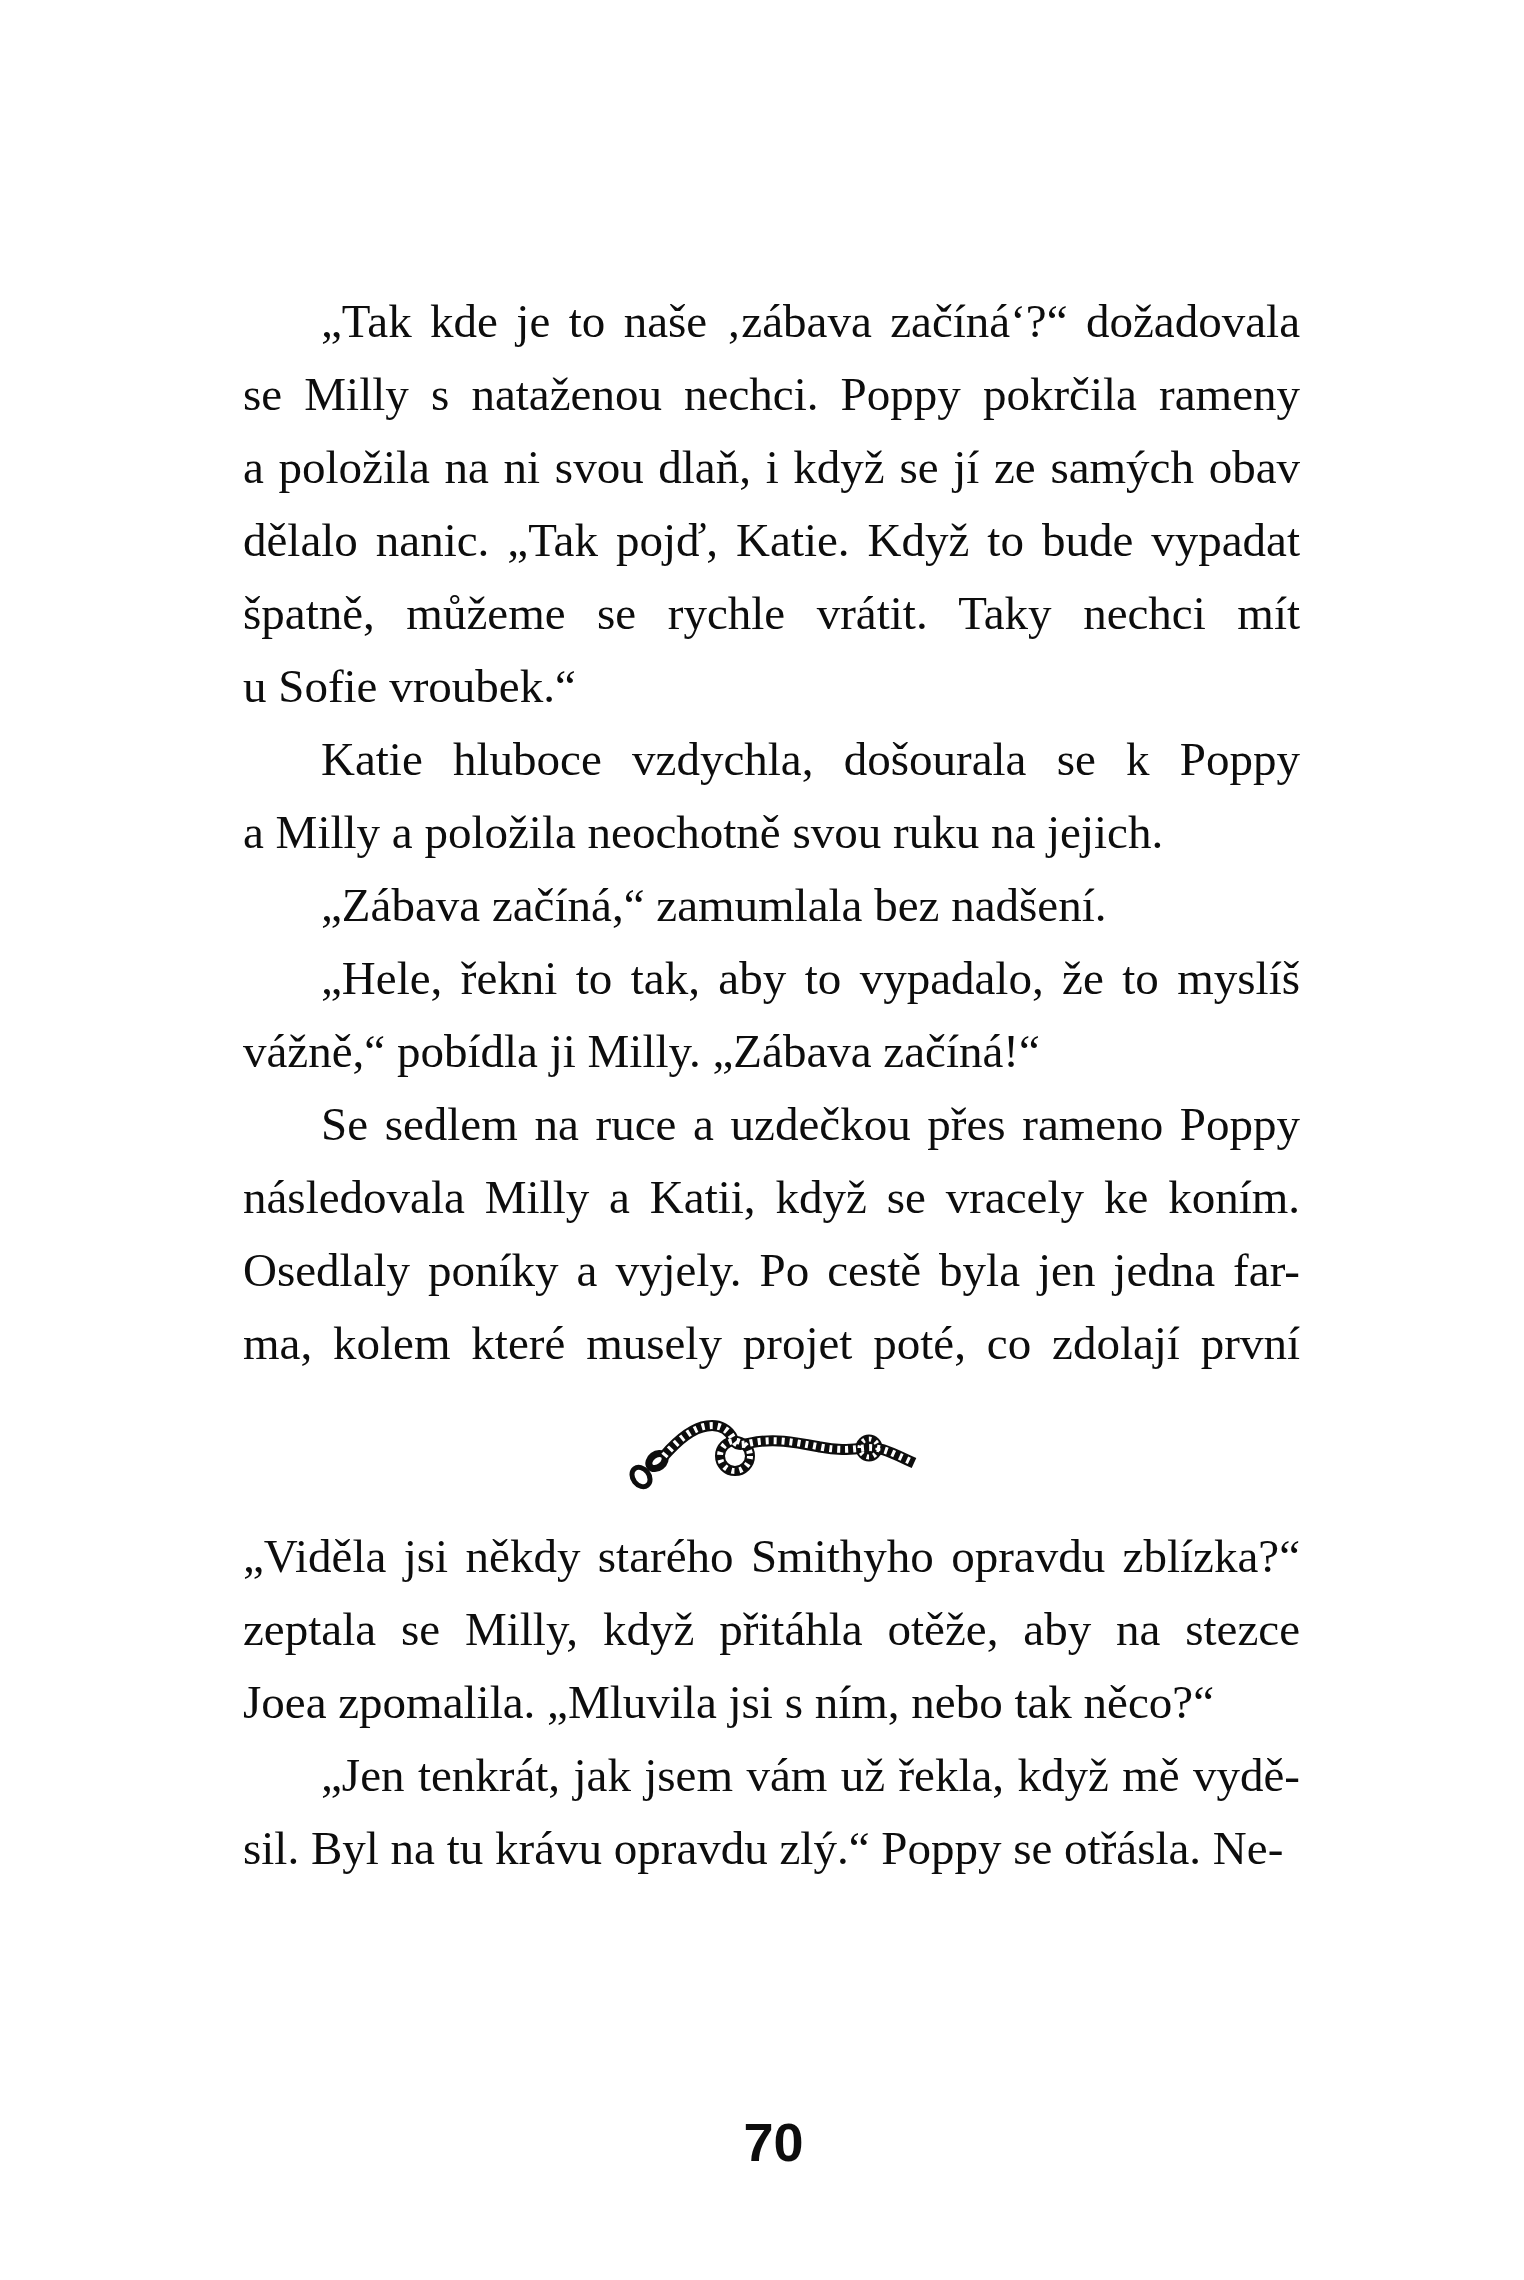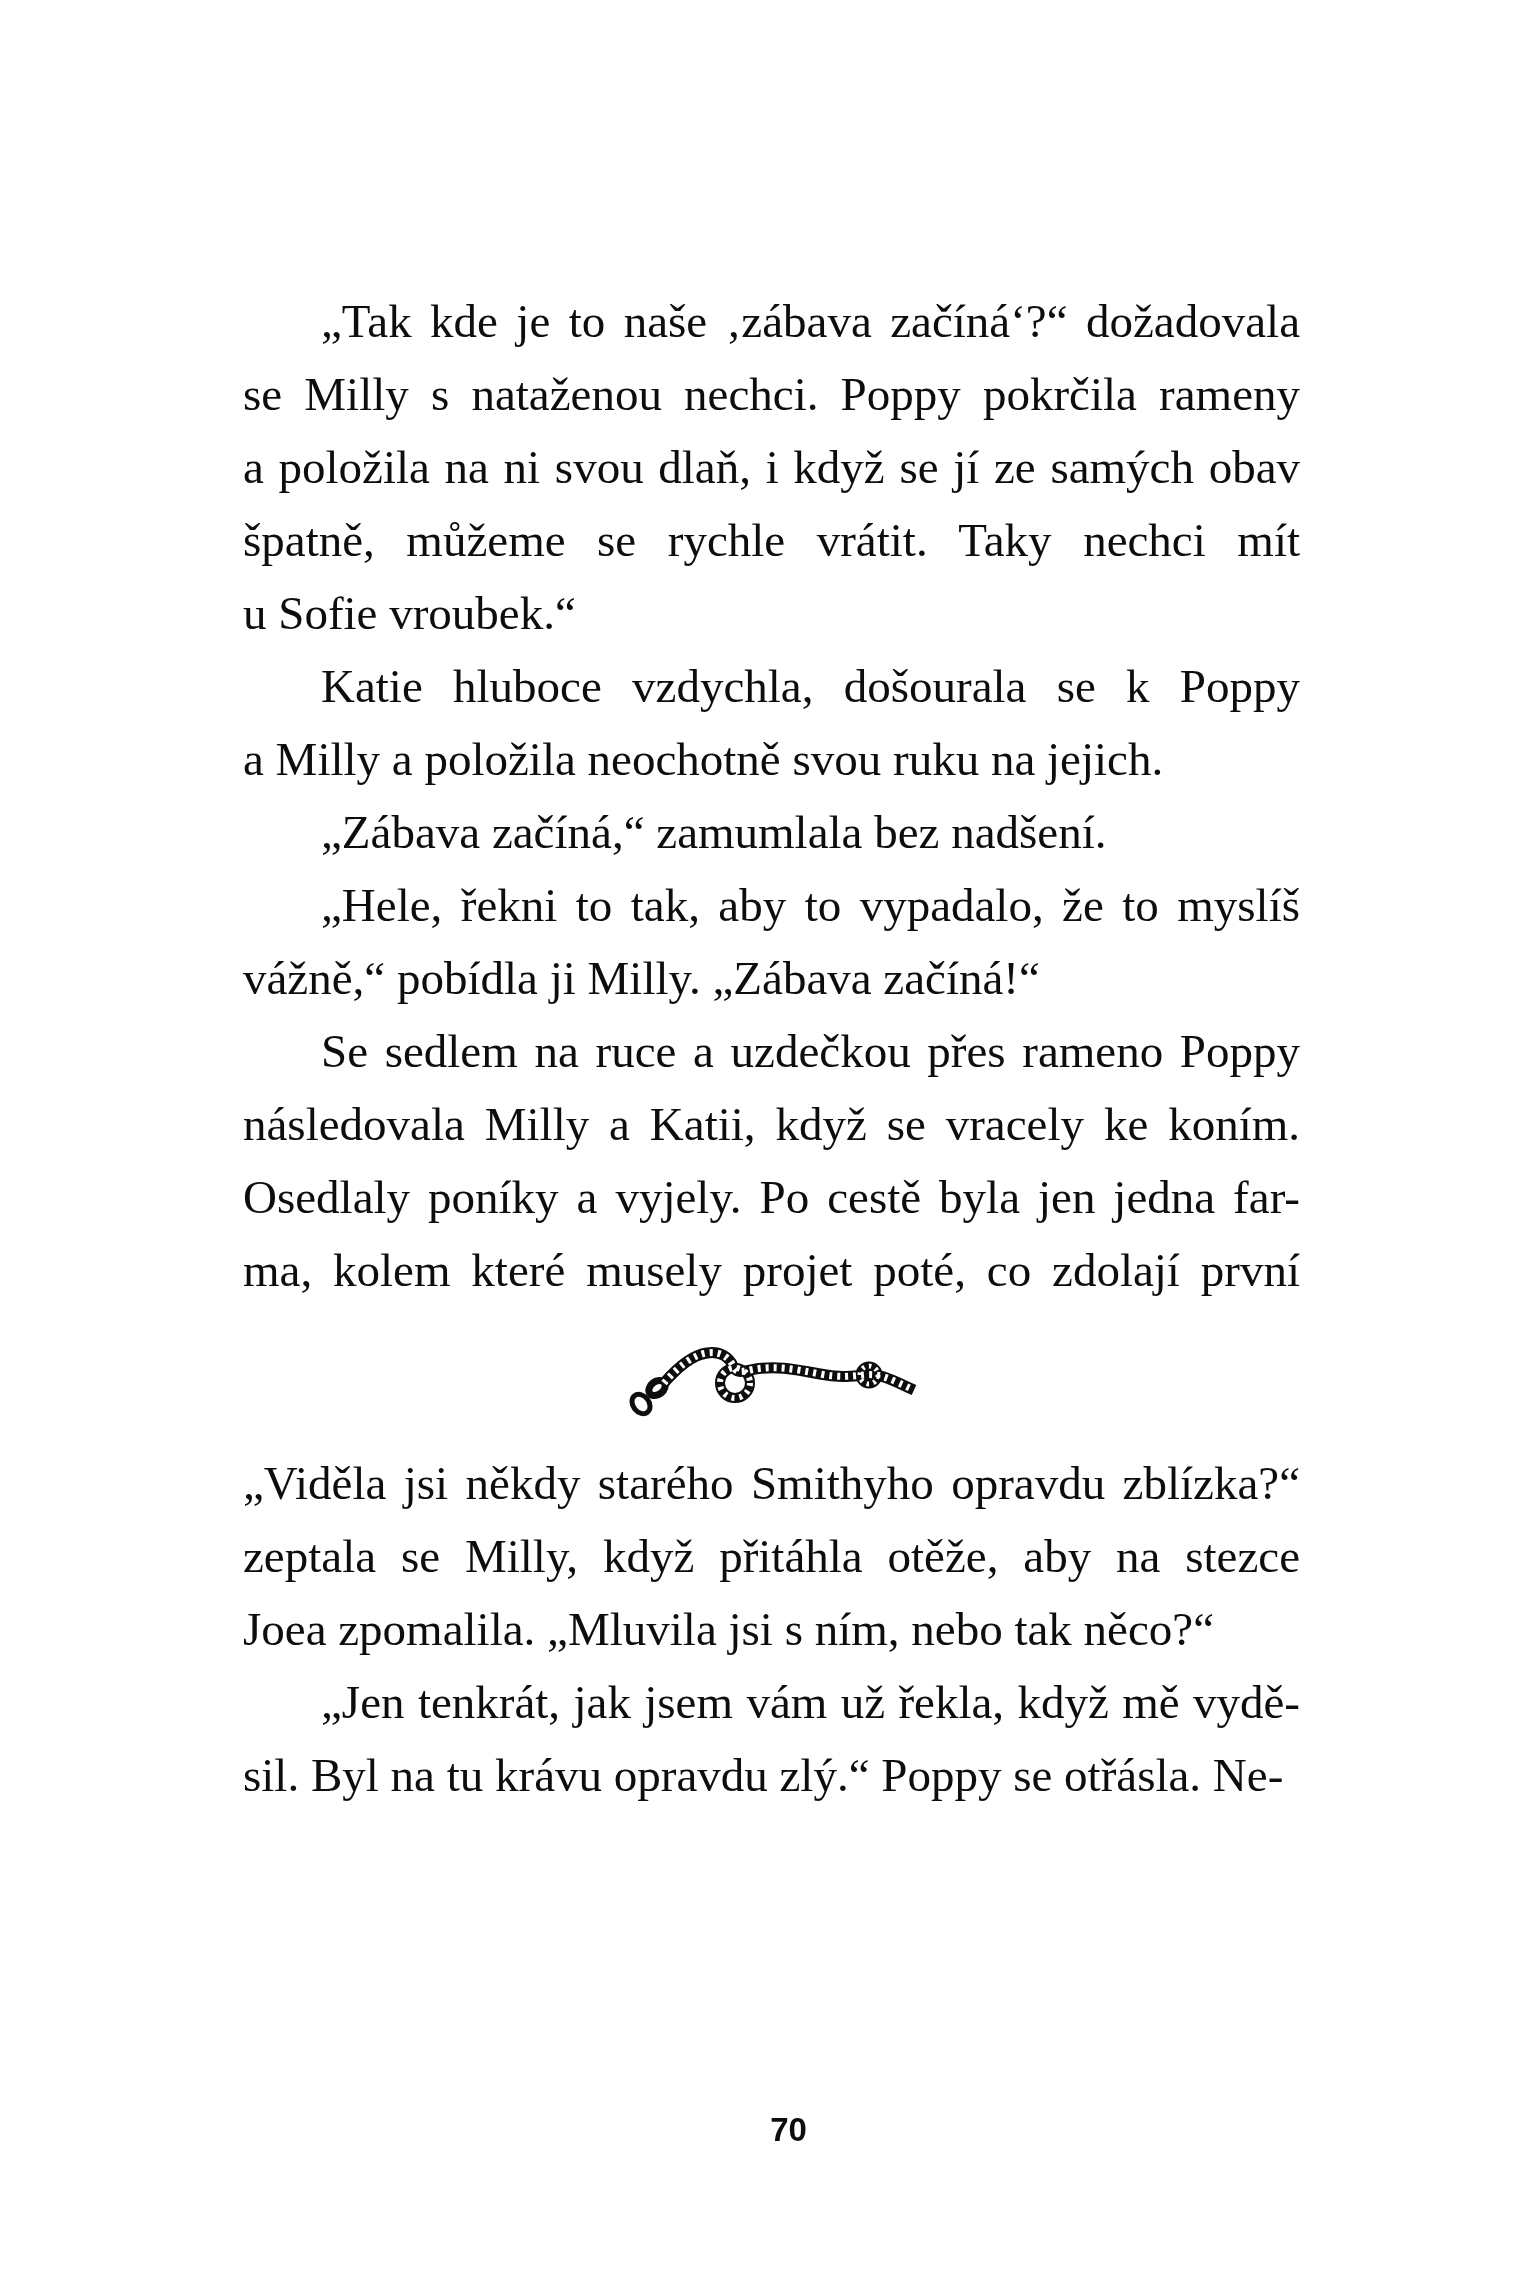--- a/index.html
+++ b/index.html
@@ -25,39 +25,40 @@
   .line.j { text-align: justify; text-align-last: justify; text-justify: inter-word; }
   .line.indent { text-indent: 78px; }
   .ornament-wrap {
     height: 140px;
     display: flex;
     align-items: center;
     justify-content: center;
   }
   .page-number {
     position: absolute;
-    left: 260px;
+    left: 245px;
     top: 2063px;
     width: 1057px;
     text-align: center;
     font-family: "Liberation Sans", "DejaVu Sans", sans-serif;
     font-weight: 700;
-    font-size: 33px;
+    font-size: 54px;
     color: #0d0d0d;
   }
 </style>
 </head>
 <body>
 
 <div class="page">
   <div class="text-block">
     <div id="paras-before">
         <div class="line j indent">„Tak kde je to naše ‚zábava začíná‘?“ dožadovala</div>
         <div class="line j">se Milly s nataženou nechci. Poppy pokrčila rameny</div>
         <div class="line j">a položila na ni svou dlaň, i když se jí ze samých obav</div>
+        <div class="line j">dělalo nanic. „Tak pojď, Katie. Když to bude vypadat</div>
         <div class="line j">špatně, můžeme se rychle vrátit. Taky nechci mít</div>
         <div class="line">u Sofie vroubek.“</div>
         <div class="line j indent">Katie hluboce vzdychla, došourala se k Poppy</div>
         <div class="line">a Milly a položila neochotně svou ruku na jejich.</div>
         <div class="line indent">„Zábava začíná,“ zamumlala bez nadšení.</div>
         <div class="line j indent">„Hele, řekni to tak, aby to vypadalo, že to myslíš</div>
         <div class="line">vážně,“ pobídla ji Milly. „Zábava začíná!“</div>
         <div class="line j indent">Se sedlem na ruce a uzdečkou přes rameno Poppy</div>
         <div class="line j">následovala Milly a Katii, když se vracely ke koním.</div>
         <div class="line j">Osedlaly poníky a vyjely. Po cestě byla jen jedna far-</div>

